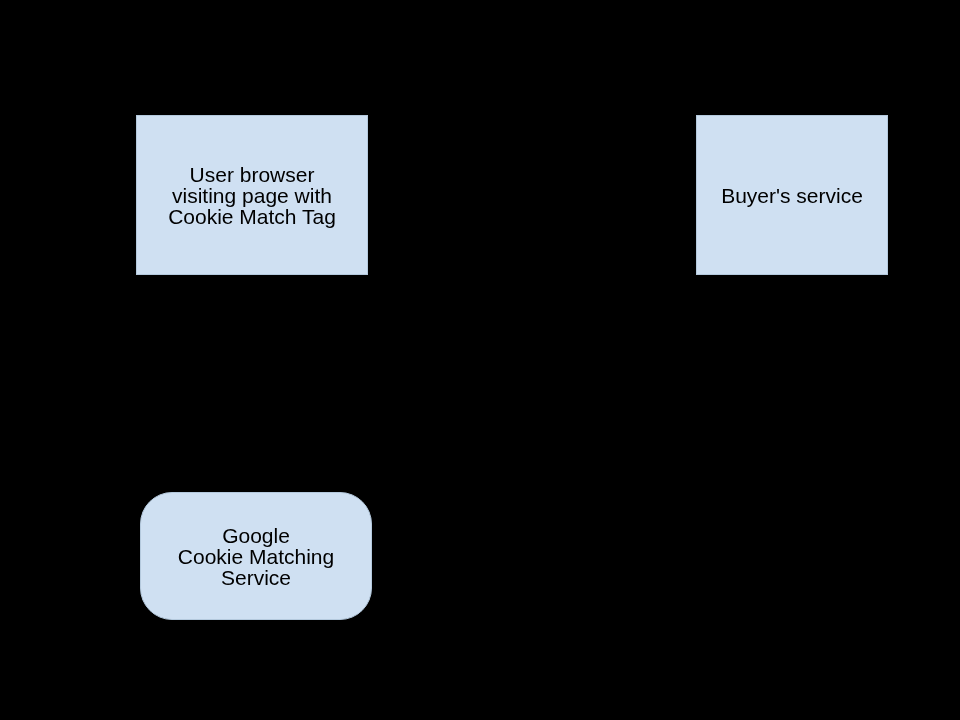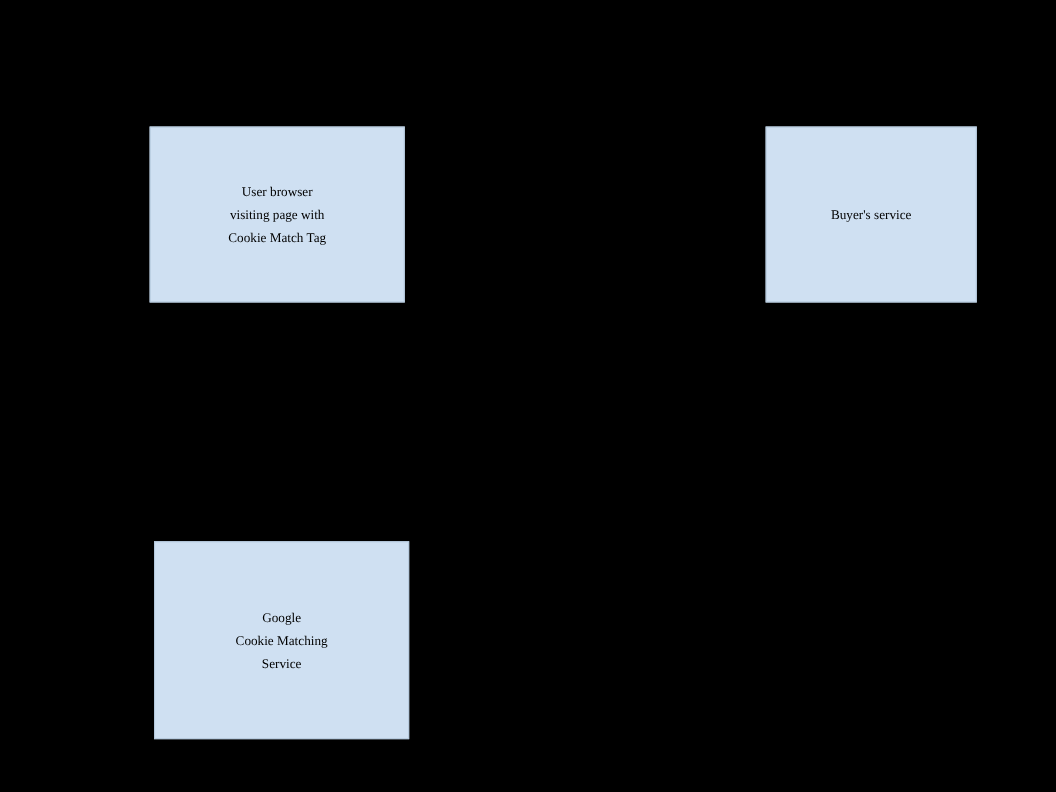--- a/index.html
+++ b/index.html
@@ -21,34 +21,34 @@
   .node {
     position: absolute;
     box-sizing: border-box;
     background: #cfe0f2;
     border: 1px solid #b4c9dd;
     display: flex;
     align-items: center;
     justify-content: center;
     text-align: center;
     color: #000000;
-    font-size: 12px;
+    font-size: 21px;
     line-height: 21px;
-    font-family: Liberation Serif, serif;
+    font-family: Liberation Sans, sans-serif;
     -webkit-font-smoothing: antialiased;
   }
   .node-label {
     display: block;
     white-space: pre-line;
     padding: 0 6px;
   }
   
   #node-user-browser   { left: 136px; top: 115px; width: 232px; height: 160px; }
   #node-buyers-service { left: 696px; top: 115px; width: 192px; height: 160px; }
-  #node-google-cms     { left: 140px; top: 492px; width: 232px; height: 180px; }
+  #node-google-cms     { left: 140px; top: 492px; width: 232px; height: 128px; border-radius: 32px; }
 </style>
 </head>
 <body>
 
 <div id="canvas">
 
   <div class="node" id="node-user-browser">
     <span class="node-label">User browser
 visiting page with
 Cookie Match Tag</span>

